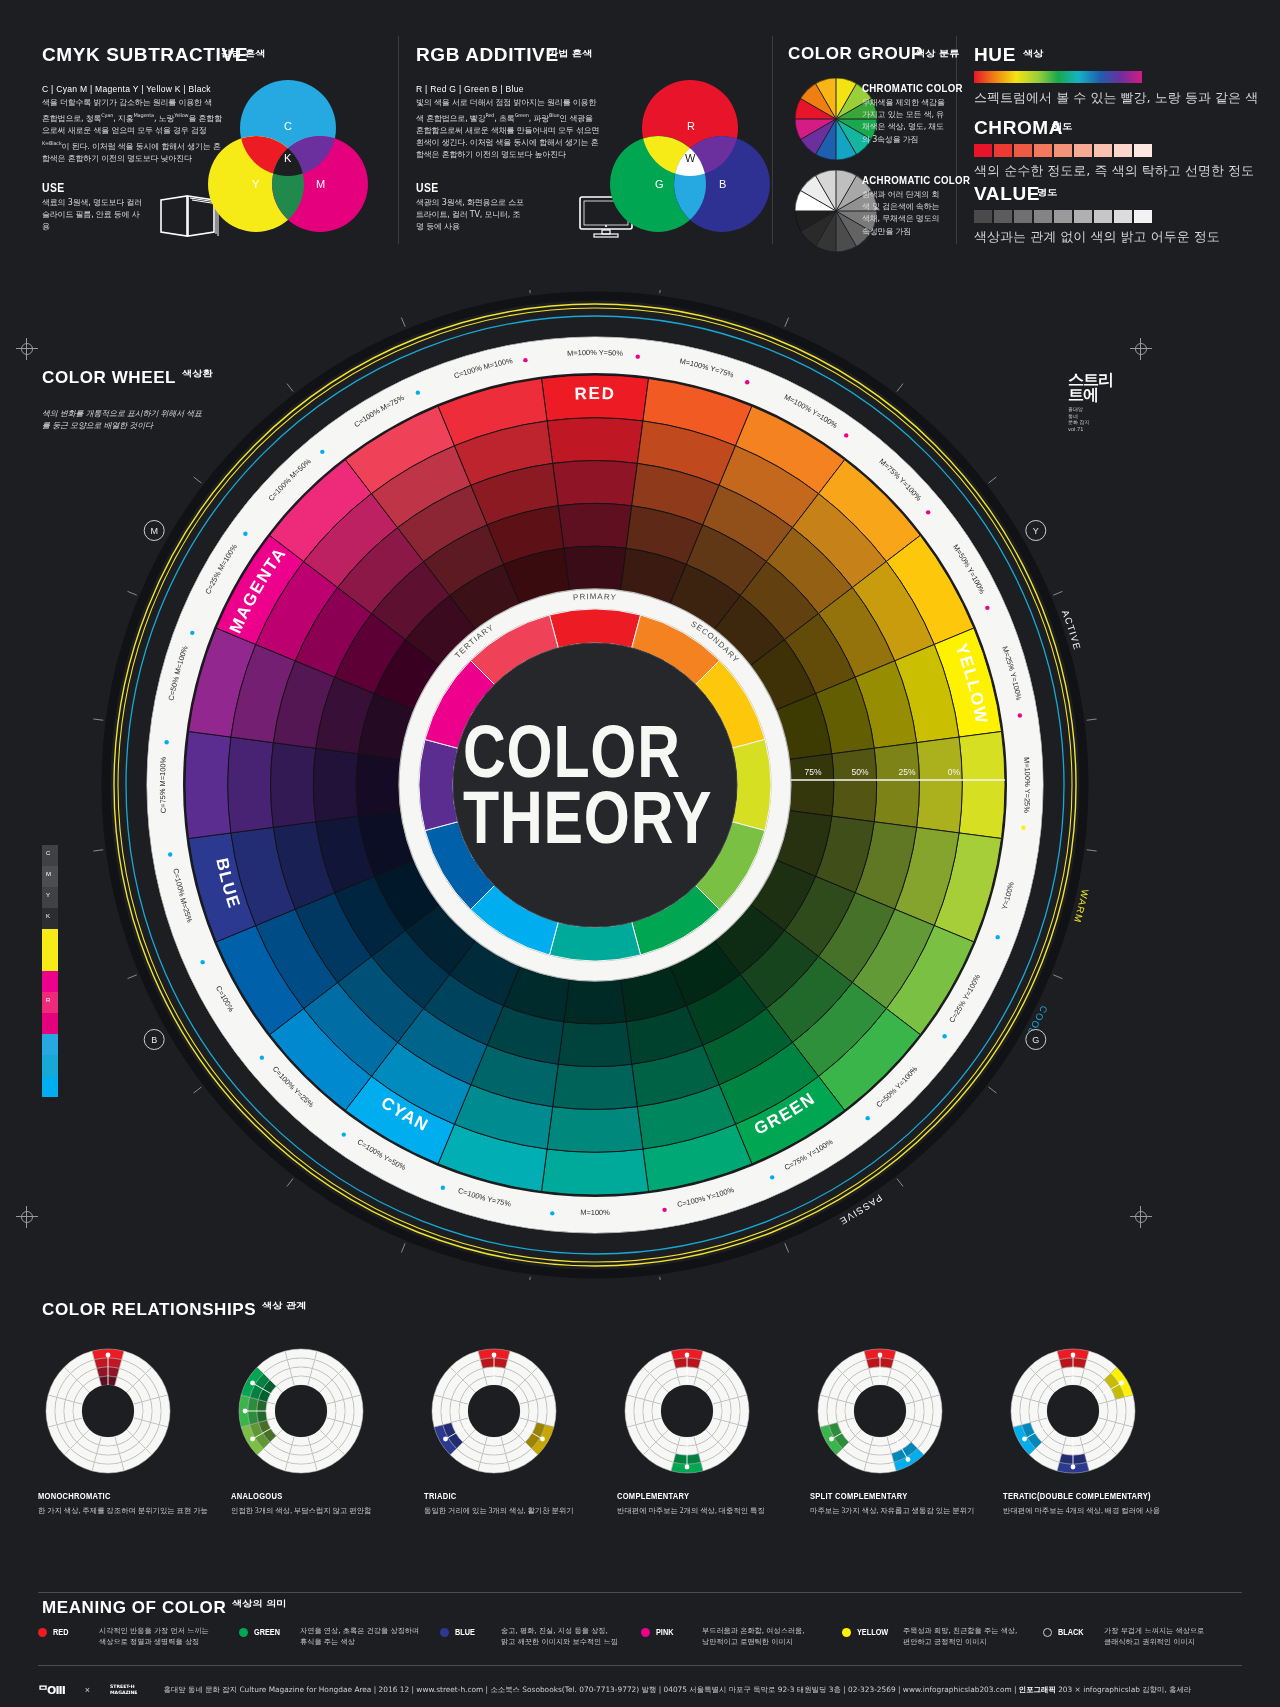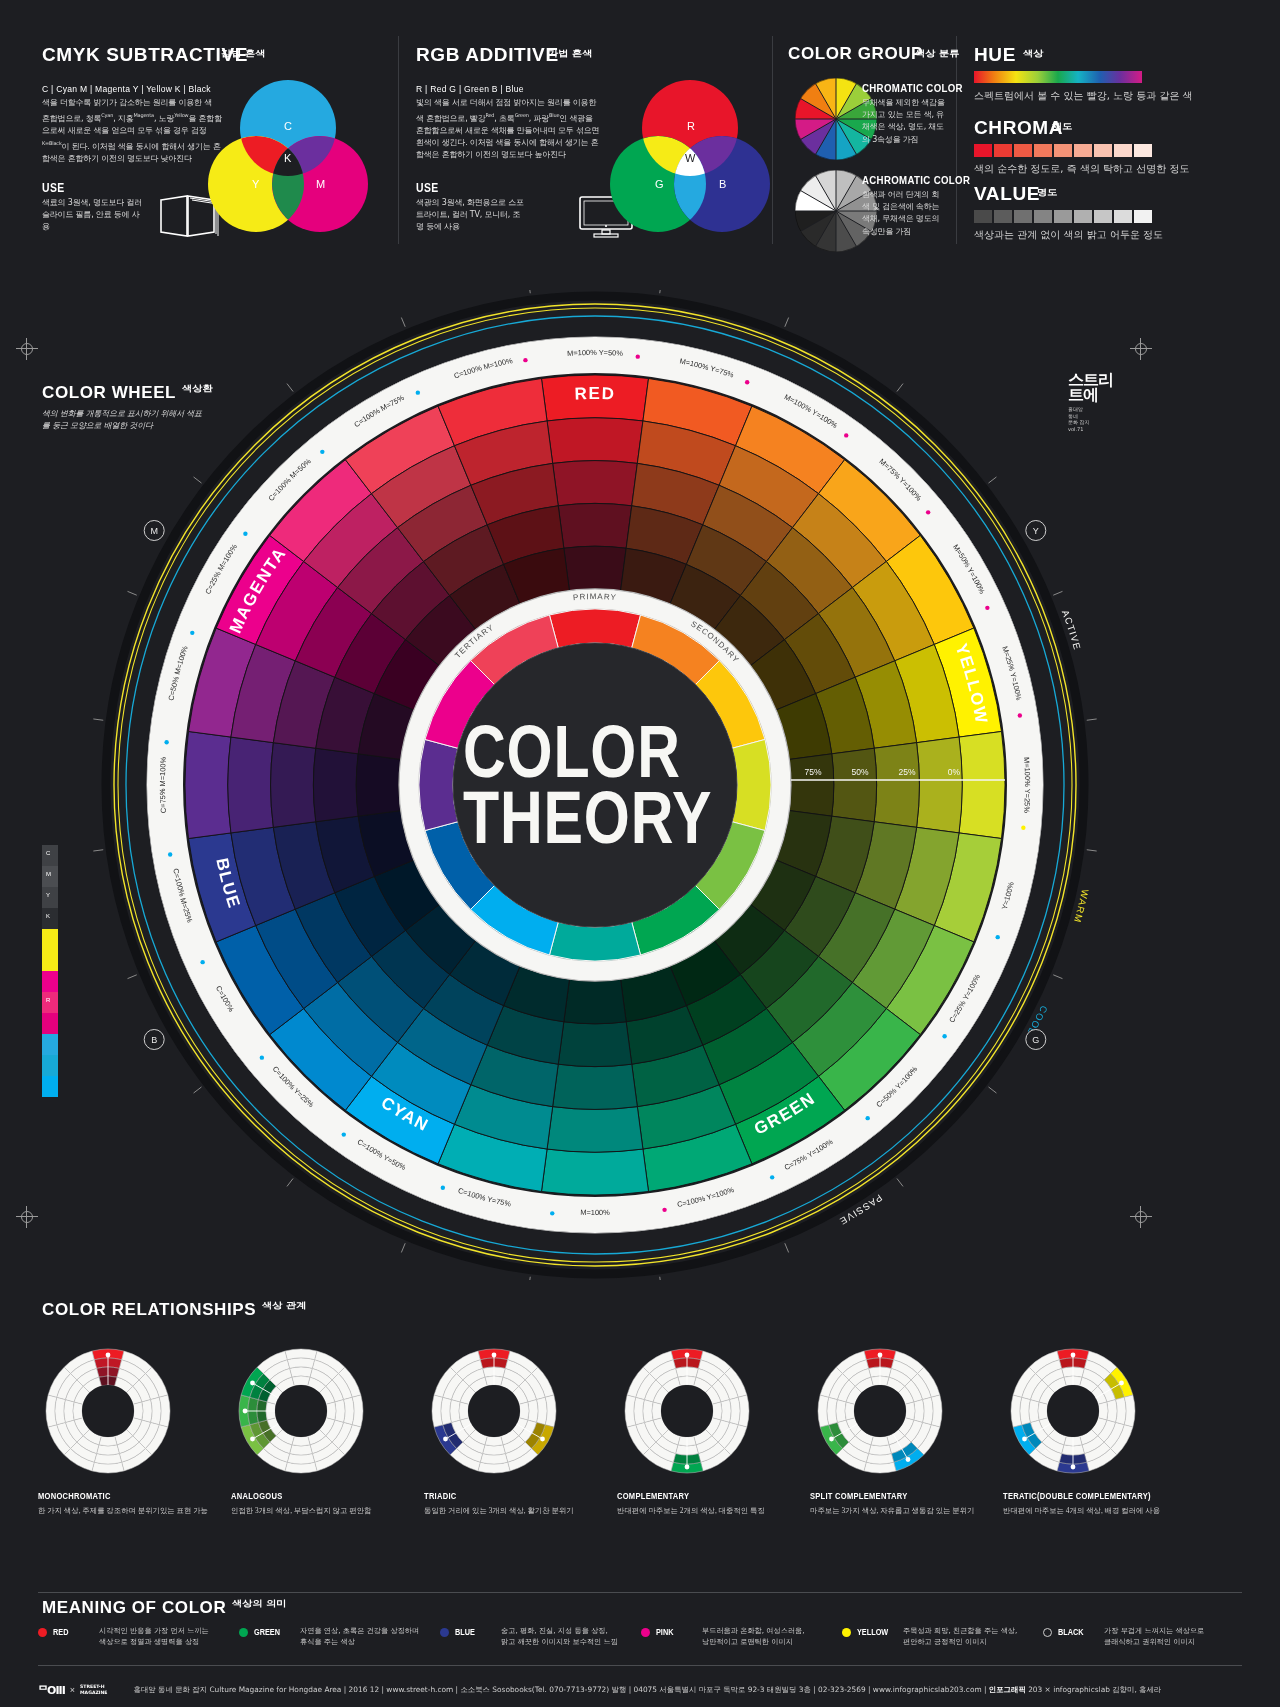--- a/index.html
+++ b/index.html
@@ -57,28 +57,28 @@
   }
 
   
   .pie{ border-radius:50%; position:absolute; }
 
   
   .huebar{ position:absolute; height:12px; width:168px;
     background:linear-gradient(to right,#e8152a 0%,#f07f12 12%,#f4e312 25%,#9bcf3a 38%,#19a84d 50%,#15b3c4 62%,#1f5fb0 75%,#6b2f9e 87%,#d41b86 100%); }
   .sw-row{ position:absolute; display:flex; gap:2px; }
   .sw{ width:18px; height:13px; }
-  .cap-kr{ font-family:"DejaVu Sans",sans-serif; font-size:10px; color:#d7d7d7; position:absolute; white-space:nowrap;}
+  .cap-kr{ font-family:"DejaVu Sans",sans-serif; font-size:13px; color:#d7d7d7; position:absolute; white-space:nowrap;}
 
   
   #wheelwrap{ position:absolute; left:90px; top:290px; width:1010px; height:990px; }
   #wheelwrap svg{ display:block; }
 
   .cw-title{
-    position:absolute; left:-48px; top:93px;text-align:center;
+    position:absolute; left:-48px; top:78px;text-align:center;
   }
   .cw-desc{ position:absolute; left:-48px; top:118px; width:165px;font-style:italic; }
 
   
   .ctr{
     position:absolute; left:50%; top:50%; transform:translate(-50%,-50%);
     width:330px;
   }
   .ctr h1{
     font-family:"Liberation Sans Narrow","Liberation Sans",sans-serif;
@@ -134,21 +134,21 @@
   .mean-name{
     font-family:"Liberation Sans Narrow","Liberation Sans",sans-serif;
     font-weight:bold; font-size:8.6px; color:#fff; width:40px; flex:0 0 40px;
     transform:scaleX(.85); transform-origin:left center; margin-top:1px;
   }
   .mean-desc{ font-family:"DejaVu Sans",sans-serif; font-size:7.2px; line-height:10.5px; color:#cdcdcd; }
 
   
   #foot{ position:absolute; left:0; top:1672px; width:1280px; height:35px;
     display:flex; align-items:center; }
-  .foot-logo{ margin-left:38px; display:flex; align-items:center; gap:5px;}
+  .foot-logo{ margin-left:38px; display:flex; align-items:center; gap:20px;}
   .fl1{ font-family:"DejaVu Sans",sans-serif; font-weight:bold; font-size:11px; color:#fff; letter-spacing:-1px;}
   .fl2{ font-size:9px; color:#cfcfcf;}
   .fl3{ font-family:"DejaVu Sans",sans-serif; font-size:4.6px; font-weight:bold; color:#fff; line-height:5.4px; }
   .foot-text{ margin-left:26px; font-family:"DejaVu Sans",sans-serif; font-size:7.4px; color:#cfcfcf; white-space:nowrap; }
   .foot-text b{ color:#fff; }
 </style>
 </head>
 <body>
 
 <div id="top">

